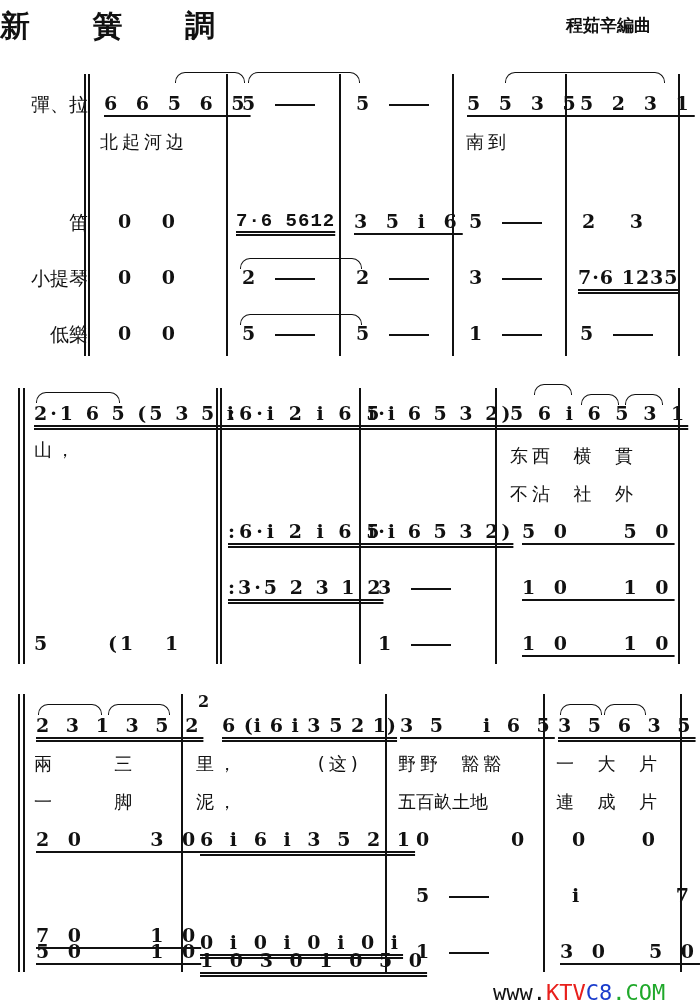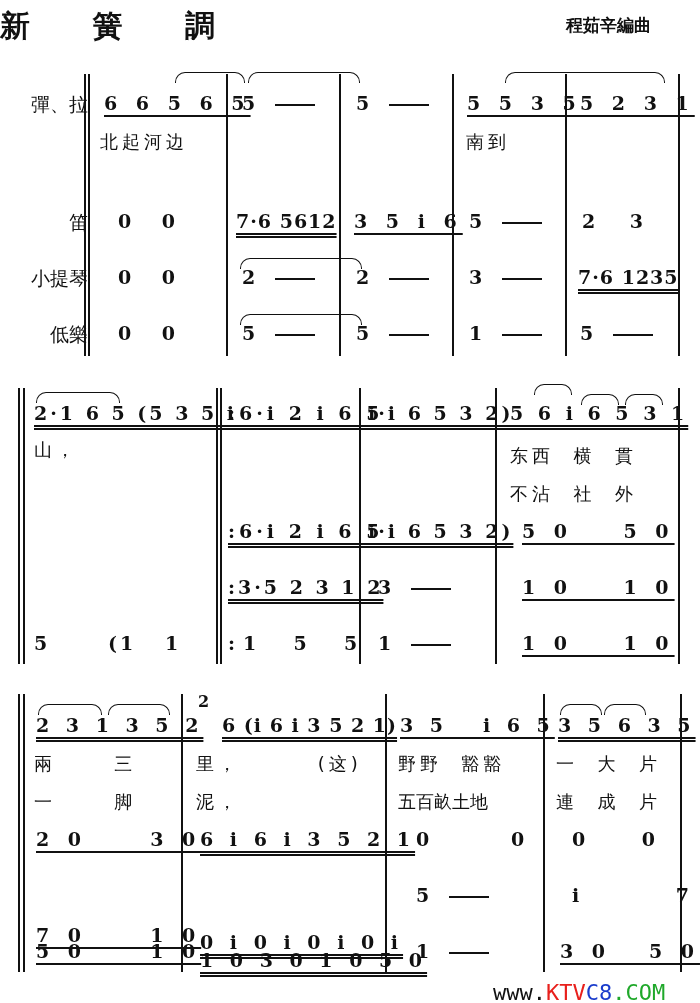--- a/index.html
+++ b/index.html
@@ -49,21 +49,21 @@
   <div class="cell ul" style="left:104px;top:22px;">6 6 5 6 5</div>
   <div class="cell" style="left:242px;top:22px;"><span>5</span><span class="dash"></span></div>
   <div class="cell" style="left:356px;top:22px;">5<span class="dash"></span></div>
   <div class="cell ul" style="left:467px;top:22px;">5 5 3 5</div>
   <div class="cell ul" style="left:580px;top:22px;">5 2 3 1</div>
 
   <div class="lyric" style="left:100px;top:60px;">北起河边</div>
   <div class="lyric" style="left:466px;top:60px;">南到</div>
 
   <div class="cell" style="left:118px;top:140px;letter-spacing:12px;">0    0</div>
-  <div class="cell dul" style="left:236px;top:140px;letter-spacing:1px;">7·6 5612</div>
+  <div class="cell dul" style="left:236px;top:140px;letter-spacing:1px;font-family:Liberation Mono, monospace;">7·6 5612</div>
   <div class="cell ul" style="left:354px;top:140px;">3 5 i 6</div>
   <div class="cell" style="left:469px;top:140px;"><span>5</span><span class="dash"></span></div>
   <div class="cell" style="left:582px;top:140px;letter-spacing:14px;">2    3</div>
 
   <div class="cell" style="left:118px;top:196px;letter-spacing:12px;">0    0</div>
   <div class="cell" style="left:242px;top:196px;">2<span class="dash"></span></div>
   <div class="cell" style="left:356px;top:196px;">2<span class="dash"></span></div>
   <div class="cell" style="left:469px;top:196px;">3<span class="dash"></span></div>
   <div class="cell dul" style="left:578px;top:196px;letter-spacing:1px;">7·6 1235</div>
   <div class="slur" style="left:240px;top:188px;width:120px;"></div>
@@ -101,21 +101,20 @@
 
   <div class="cell dul" style="left:228px;top:140px;letter-spacing:4px;">:6·i 2 i 6 5</div>
   <div class="cell dul" style="left:368px;top:140px;letter-spacing:3px;">i·i 6 5 3 2)</div>
   <div class="cell ul" style="left:522px;top:140px;white-space:pre;text-align:right;">5 0    5 0</div>
 
   <div class="cell dul" style="left:228px;top:196px;letter-spacing:3px;">:3·5 2 3 1 2</div>
   <div class="cell" style="left:378px;top:196px;">3<span class="dash"></span></div>
   <div class="cell ul" style="left:522px;top:196px;white-space:pre;">1 0    1 0</div>
 
   <div class="cell" style="left:34px;top:252px;white-space:pre;letter-spacing:3px;">5      (1   1</div>
-  <div class="cell" style="left:228px;top:252px;white-space:pre;letter-spacing:8px;">:1  5  5</div>
   <div class="cell" style="left:378px;top:252px;">1<span class="dash"></span></div>
   <div class="cell ul" style="left:522px;top:252px;white-space:pre;">1 0    1 0</div>
 </div>
 
 <div class="system" style="top:690px;height:285px;">
   <div class="vline" style="left:18px;top:4px;height:278px;"></div>
   <div class="vline" style="left:23px;top:4px;height:278px;"></div>
   <div class="vline" style="left:181px;top:4px;height:278px;"></div>
   <div class="vline" style="left:385px;top:4px;height:278px;"></div>
   <div class="vline" style="left:543px;top:4px;height:278px;"></div>

